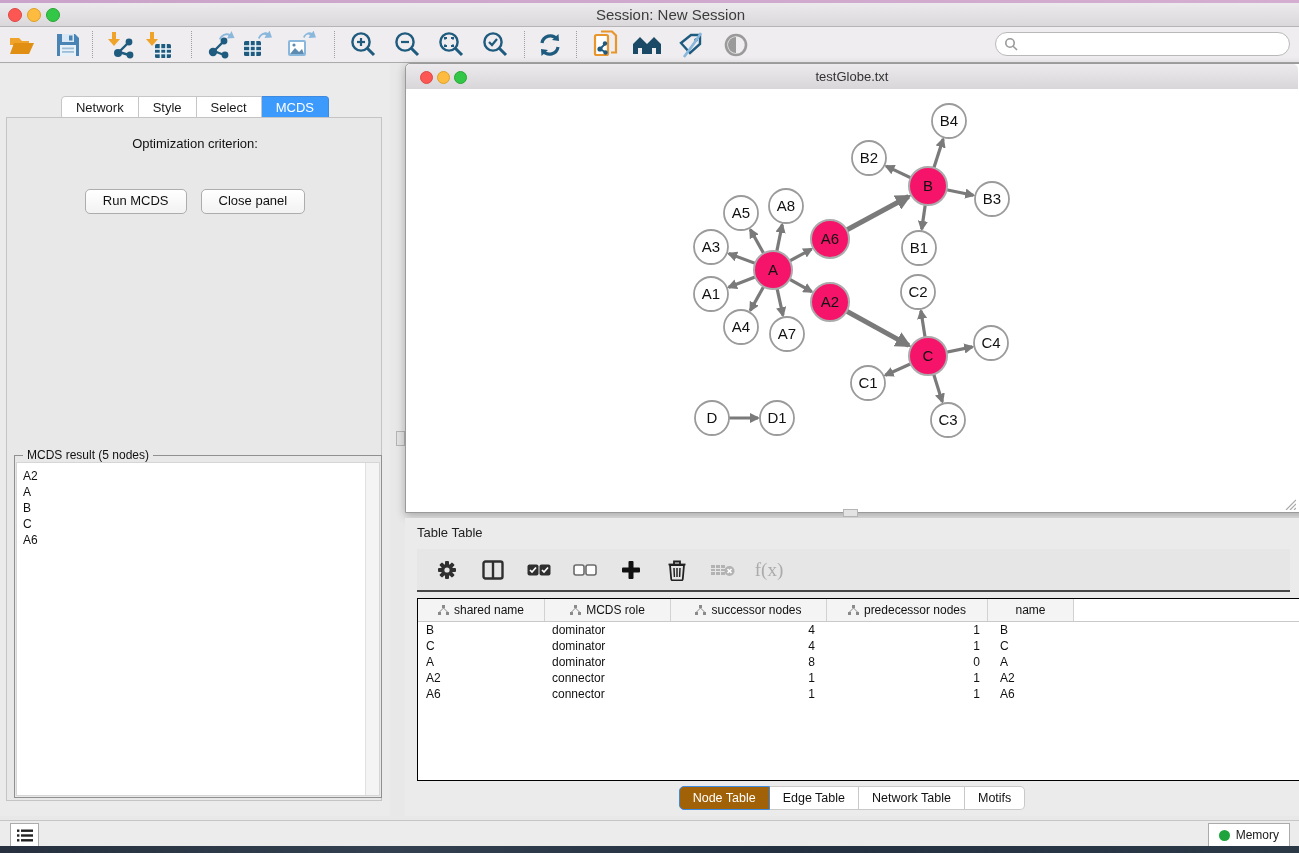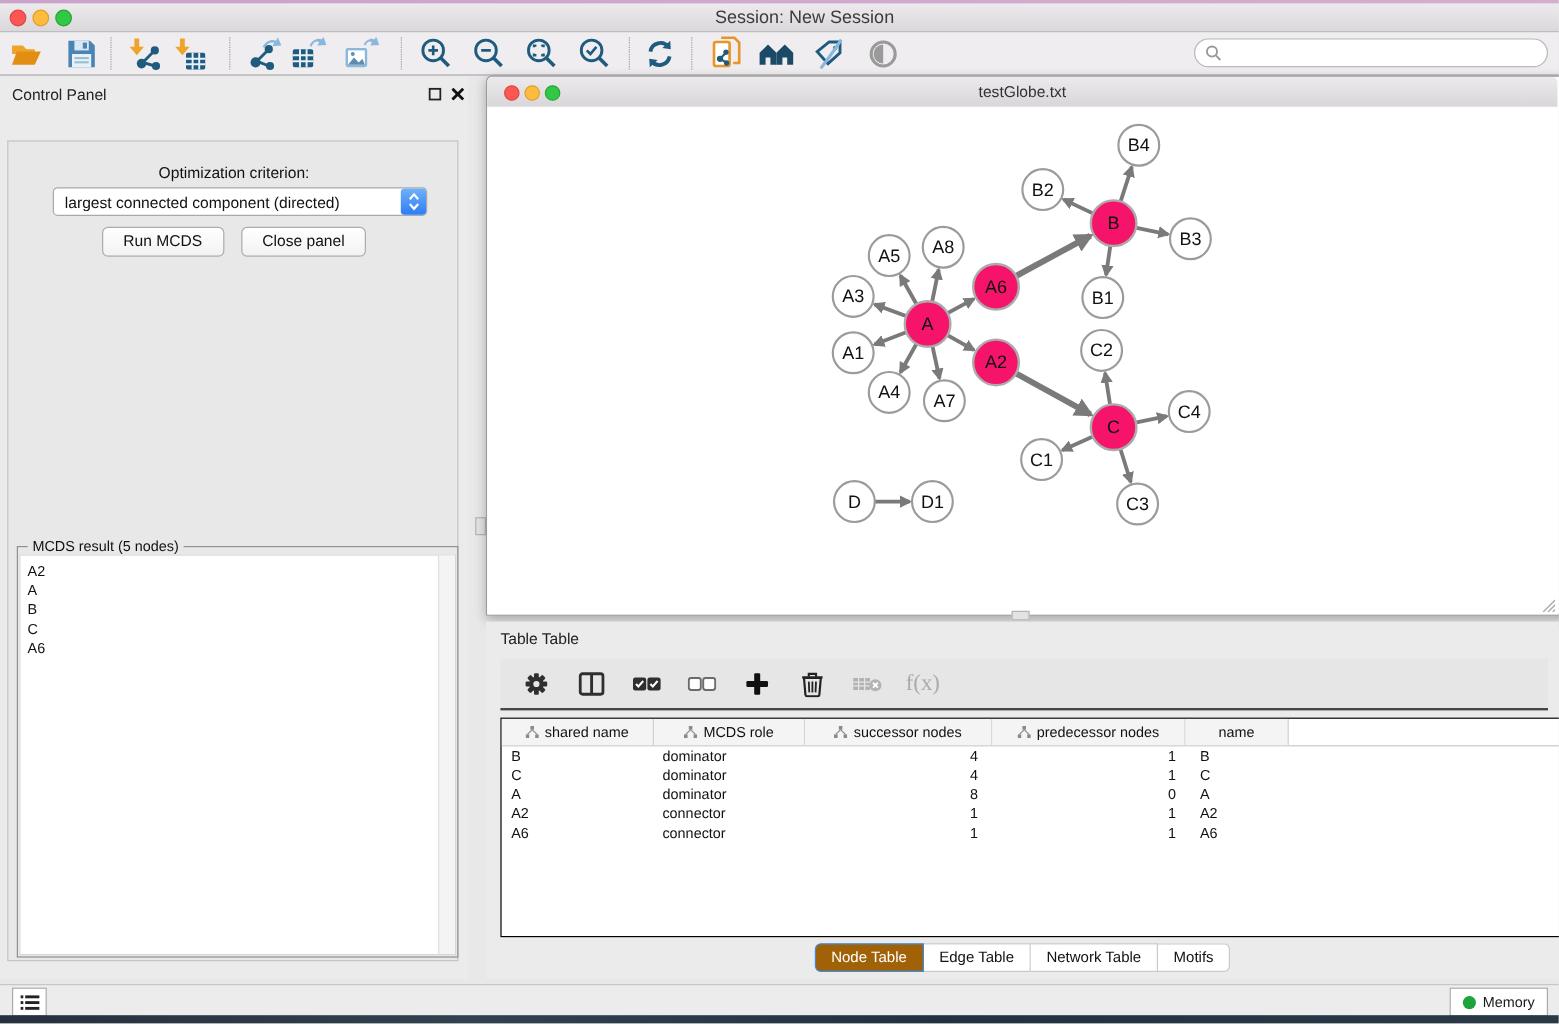--- a/index.html
+++ b/index.html
@@ -260,51 +260,32 @@
   <div class="abs searchbox">
     <svg width="14" height="14" viewBox="0 0 14 14">
       <circle cx="6" cy="6" r="4.2" fill="none" stroke="#999" stroke-width="1.6"></circle>
       <line x1="9.2" y1="9.2" x2="13" y2="13" stroke="#999" stroke-width="1.6"></line>
     </svg>
     <input type="text" placeholder="" style="">
   </div>
 </div>
 
 <div class="abs control-panel">
-  <div class="abs cp-header">
-    <div class="abs cp-title">Control Panel</div>
-    <div class="abs mini-btn" style="left:355px">
-      <svg width="11" height="11" viewBox="0 0 11 11">
-          <rect x="1" y="1" width="9" height="9" fill="none" stroke="#222" stroke-width="1.6"></rect>
-        </svg>
-    </div>
-    <div class="abs mini-btn" style="left:374px">
-      <svg width="11" height="11" viewBox="0 0 11 11">
-          <g stroke="#111" stroke-width="2.4">
-            <line x1="1" y1="1" x2="10" y2="10"></line>
-            <line x1="10" y1="1" x2="1" y2="10"></line>
-          </g>
-        </svg>
-    </div>
-  </div>
-
+
+  <div class="cp-tabs abs">
+    <div class="cp-tab">Network</div>
+    <div class="cp-tab">Style</div>
+    <div class="cp-tab">Select</div>
+    <div class="cp-tab active">MCDS</div>
+  </div>
 
   <div class="abs cp-content"></div>
 
   <div class="abs opt-label">Optimization criterion:</div>
 
-  <div class="abs dropdown">
-    <div class="dropdown-value">largest connected component (directed)</div>
-    <div class="dropdown-stepper">
-      <svg width="10" height="16" viewBox="0 0 10 16">
-        <path d="M1.5 6 L5 2 L8.5 6" fill="none" stroke="#fff" stroke-width="1.8"></path>
-        <path d="M1.5 10 L5 14 L8.5 10" fill="none" stroke="#fff" stroke-width="1.8"></path>
-      </svg>
-    </div>
-  </div>
 
   <div class="abs cp-buttons">
     <div class="btn">Run MCDS</div>
     <div class="btn">Close panel</div>
   </div>
 
   <div class="abs groupbox">
     <div class="abs groupbox-legend">MCDS result (5 nodes)</div>
     <div class="abs result-list">
       <div class="abs result-scroll"></div>

